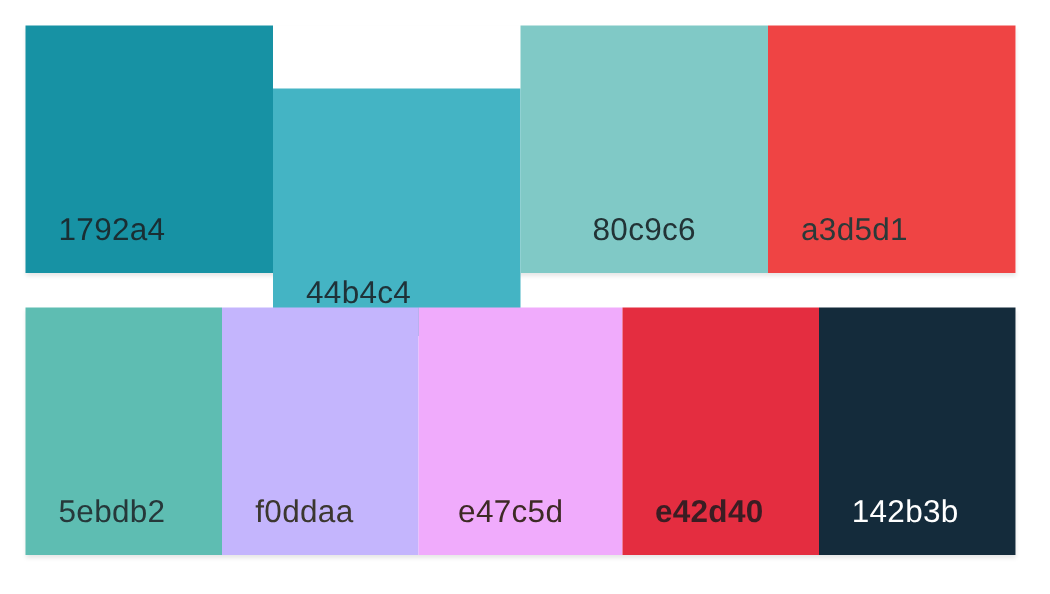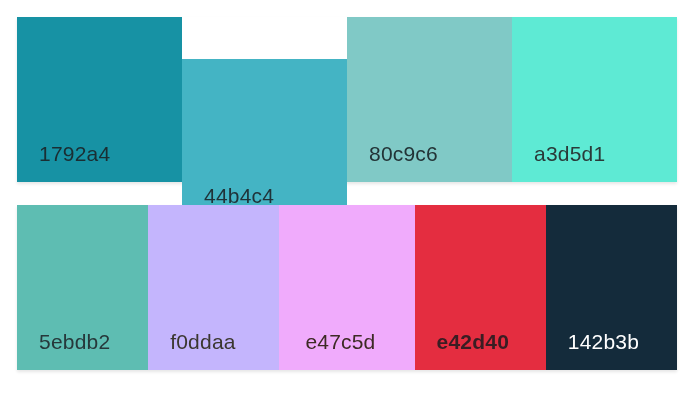--- a/index.html
+++ b/index.html
@@ -63,23 +63,23 @@
 <div id="palette-board" style="background-color: rgb(255, 255, 255); justify-content: flex-end;">
 
   <div class="swatch-row">
     <div class="swatch" style="background-color: rgb(23, 146, 164);">
       <span class="swatch-label" style="color: rgb(26, 46, 51);">1792a4</span>
     </div>
     <div class="swatch" style="background-color: rgb(68, 180, 196); margin-top: 42px;">
       <span class="swatch-label" style="color: rgb(31, 50, 56);">44b4c4</span>
     </div>
     <div class="swatch" style="background-color: rgb(128, 201, 198);">
-      <span class="swatch-label" style="color: rgb(34, 51, 54);">80c9c6</span>
+      <span class="swatch-label" style="color: rgb(34, 51, 54); margin-left: 26px;">80c9c6</span>
     </div>
-    <div class="swatch" style="background-color: #5eead4;">
+    <div class="swatch" style="background-color: #ef4444;">
       <span class="swatch-label" style="color: rgb(42, 58, 57);">a3d5d1</span>
     </div>
   </div>
 
   <div class="swatch-row">
     <div class="swatch" style="background-color: rgb(94, 189, 178);">
       <span class="swatch-label" style="color: rgb(38, 56, 58);">5ebdb2</span>
     </div>
     <div class="swatch" style="background-color: #c4b5fd;">
       <span class="swatch-label" style="color: rgb(59, 55, 48);">f0ddaa</span>

